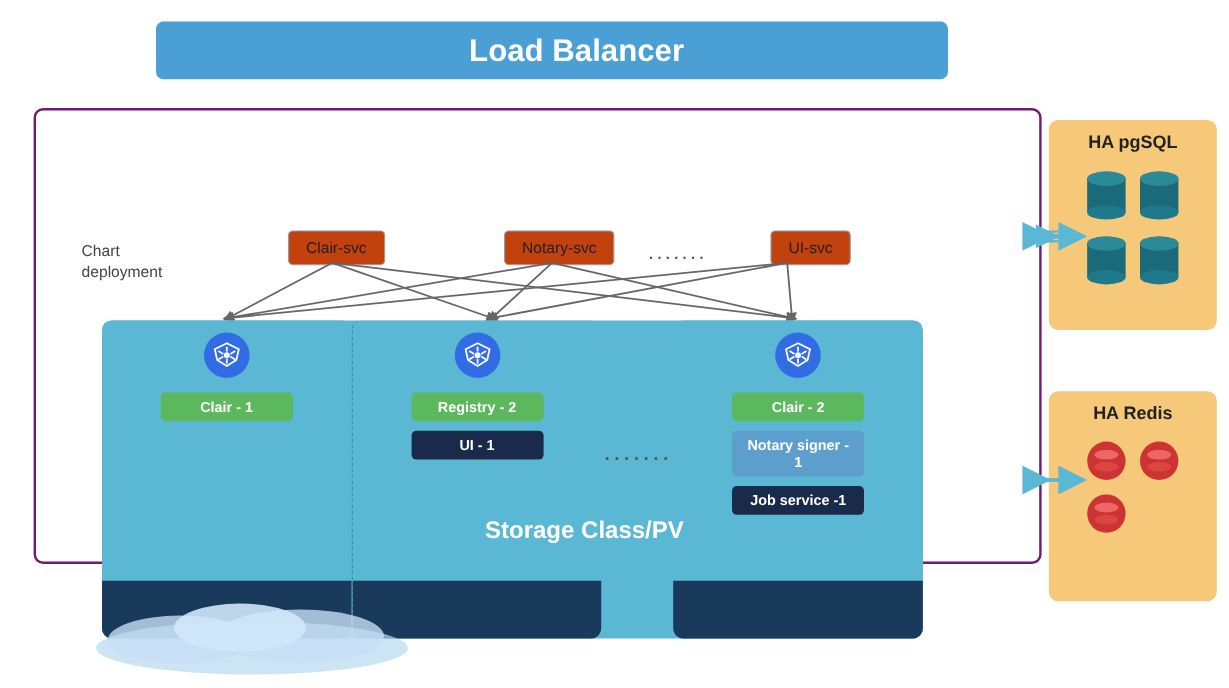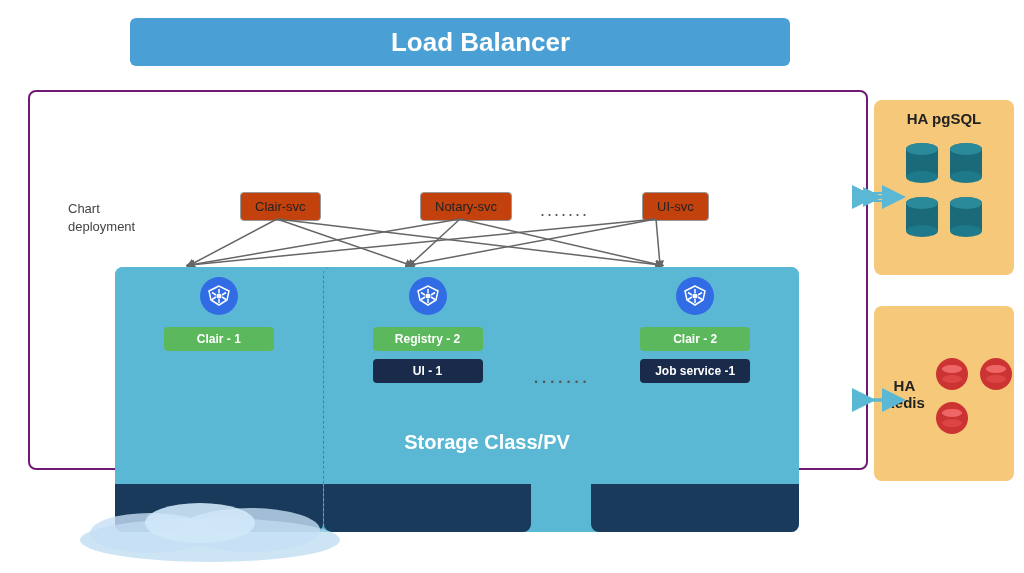--- a/index.html
+++ b/index.html
@@ -93,21 +93,20 @@
       position: absolute;
       top: 175px;
       left: 55px;
       width: 684px;
       height: 265px;
       background: #5bb8d4;
       border-radius: 8px;
       display: flex;
       flex-direction: row;
       gap: 0;
-      margin-left: 30px;
     }
 
     
     .pod {
       flex: 1;
       background: #5bb8d4;
       border-radius: 8px;
       padding: 10px 10px 50px 10px;
       position: relative;
       display: flex;
@@ -173,28 +172,28 @@
       background: #f5c87a;
       border-radius: 8px;
       display: flex;
       flex-direction: column;
       align-items: center;
       padding: 10px;
       gap: 8px;
     }
     .ha-redis {
       position: absolute;
-      top: 306px;
+      top: 326px;
       right: 10px;
       width: 140px;
       height: 175px;
       background: #f5c87a;
       border-radius: 8px;
       display: flex;
-      flex-direction: row;
+      flex-direction: column;
       align-items: center;
       padding: 10px;
       gap: 8px;
     }
     .ha-label {
       font-size: 15px;
       font-weight: 700;
       color: #222;
       text-align: center;
     }
@@ -318,20 +317,21 @@
           <circle cx="12" cy="12" r="2.5" fill="white"></circle>
           <line x1="12" y1="5" x2="12" y2="9" stroke="white" stroke-width="1.5"></line>
           <line x1="12" y1="15" x2="12" y2="19" stroke="white" stroke-width="1.5"></line>
           <line x1="5" y1="8.5" x2="9" y2="11" stroke="white" stroke-width="1.5"></line>
           <line x1="15" y1="13" x2="19" y2="15.5" stroke="white" stroke-width="1.5"></line>
           <line x1="5" y1="15.5" x2="9" y2="13" stroke="white" stroke-width="1.5"></line>
           <line x1="15" y1="11" x2="19" y2="8.5" stroke="white" stroke-width="1.5"></line>
         </svg>
       </div>
       <div class="service-item service-green">Clair - 2</div>
+      <div class="service-item service-blue">Notary signer - 1</div>
       <div class="service-item service-dark">Job service -1</div>
       <div class="storage-bar"></div>
     </div>
   </div>
 
   <div style="position:absolute; bottom:2px; left:55px; width:804px; height:48px; display:flex; align-items:center; justify-content:center; pointer-events:none;">
     <span style="color:#fff; font-size:20px; font-weight:600;">Storage Class/PV</span>
   </div>
 </div>
 

